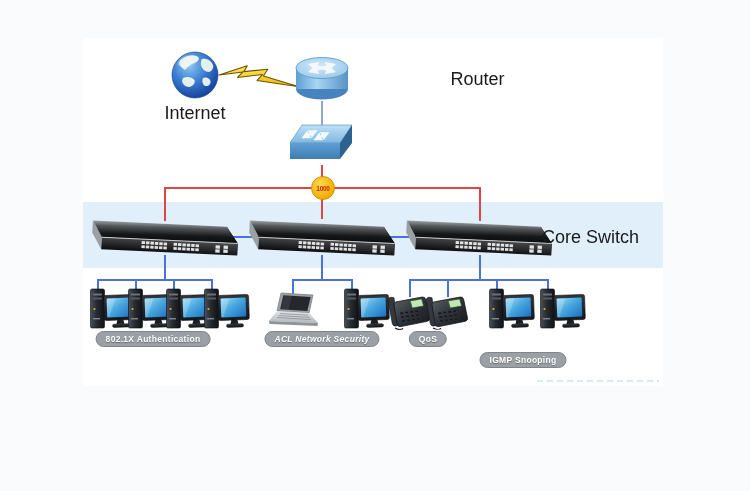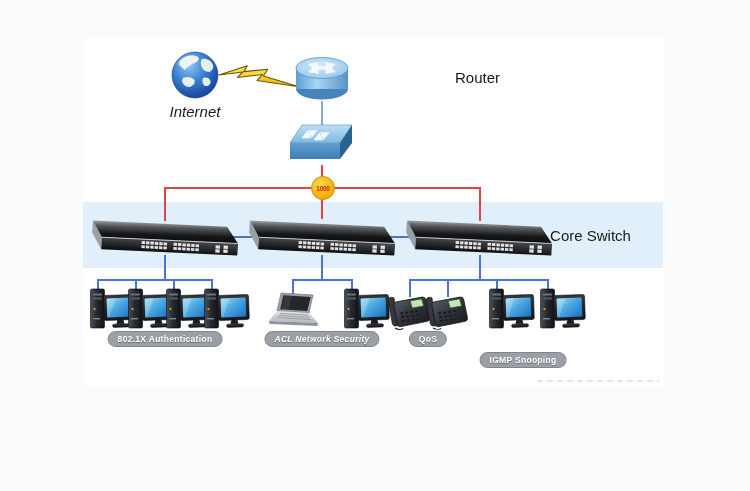--- a/index.html
+++ b/index.html
@@ -5,31 +5,31 @@
   html,body{margin:0;padding:0;background:#fafbfd;font-family:"Liberation Sans",sans-serif;}
   .stage{position:relative;width:750px;height:491px;overflow:hidden;background:#fafbfd;}
   .panel{position:absolute;left:83px;top:38px;width:580px;height:348px;background:#ffffff;z-index:0;}
   .edge-band{position:absolute;left:83px;top:202px;width:580px;height:66px;background:#e0effa;z-index:1;}
   .wires{position:absolute;left:0;top:0;width:750px;height:491px;z-index:2;}
   .wires line{fill:none;}
   .c-red{stroke:#e04545;stroke-width:2;}
   .c-blue{stroke:#4a72d8;stroke-width:2;}
   .c-slate{stroke:#8fa8cc;stroke-width:2;}
   .icon{position:absolute;z-index:3;}
-  .lbl{position:absolute;z-index:4;color:#1a1a1a;font-size:15px;text-align:center;white-space:nowrap;}
-  .lbl-internet{left:153px;top:103px;width:84px;font-size:15px;font-style:italic;}
+  .lbl{position:absolute;z-index:4;color:#1a1a1a;font-size:18px;text-align:center;white-space:nowrap;}
+  .lbl-internet{left:153px;top:103px;width:84px;font-size:18px;}
   .lbl-router{left:435px;top:69px;width:85px;}
   .lbl-core{left:430px;top:140px;width:115px;}
   .lbl-edge{left:538px;top:227px;width:105px;}
   .pill{position:absolute;top:331px;z-index:4;transform:translateX(-50%);
         background:#9aa0a5;border:1px solid #7f858a;border-radius:9px;
         color:#ffffff;font-size:8.5px;font-weight:bold;letter-spacing:.3px;
         padding:2px 9px;line-height:10px;white-space:nowrap;
         text-shadow:0 1px 1px rgba(0,0,0,.35);box-shadow:0 0 0 1.5px rgba(255,255,255,.75);}
-  .pill-1{left:165px;} .pill-2{left:322px;font-style:italic;} .pill-3{left:428px;} .pill-4{left:523px;margin-top:21px;}
+  .pill-1{left:153px;} .pill-2{left:322px;font-style:italic;} .pill-3{left:428px;} .pill-4{left:523px;margin-top:21px;}
   .badge{position:absolute;left:311px;top:176px;width:22px;height:22px;border-radius:50%;z-index:5;
          background:radial-gradient(circle at 38% 32%,#ffd94f,#f2ab00 75%);
          border:1px solid #cf8e00;display:flex;align-items:center;justify-content:center;}
   .badge span{font-size:6.5px;font-weight:bold;color:#c22a00;letter-spacing:-.3px;}
   .watermark{position:absolute;left:537px;top:380px;width:122px;height:2px;z-index:1;
          background:repeating-linear-gradient(90deg,#d9ebf5 0 6px,transparent 6px 10px);}
   .defs-svg{position:absolute;width:0;height:0;overflow:hidden;}
 </style>
 </head>
 <body>

